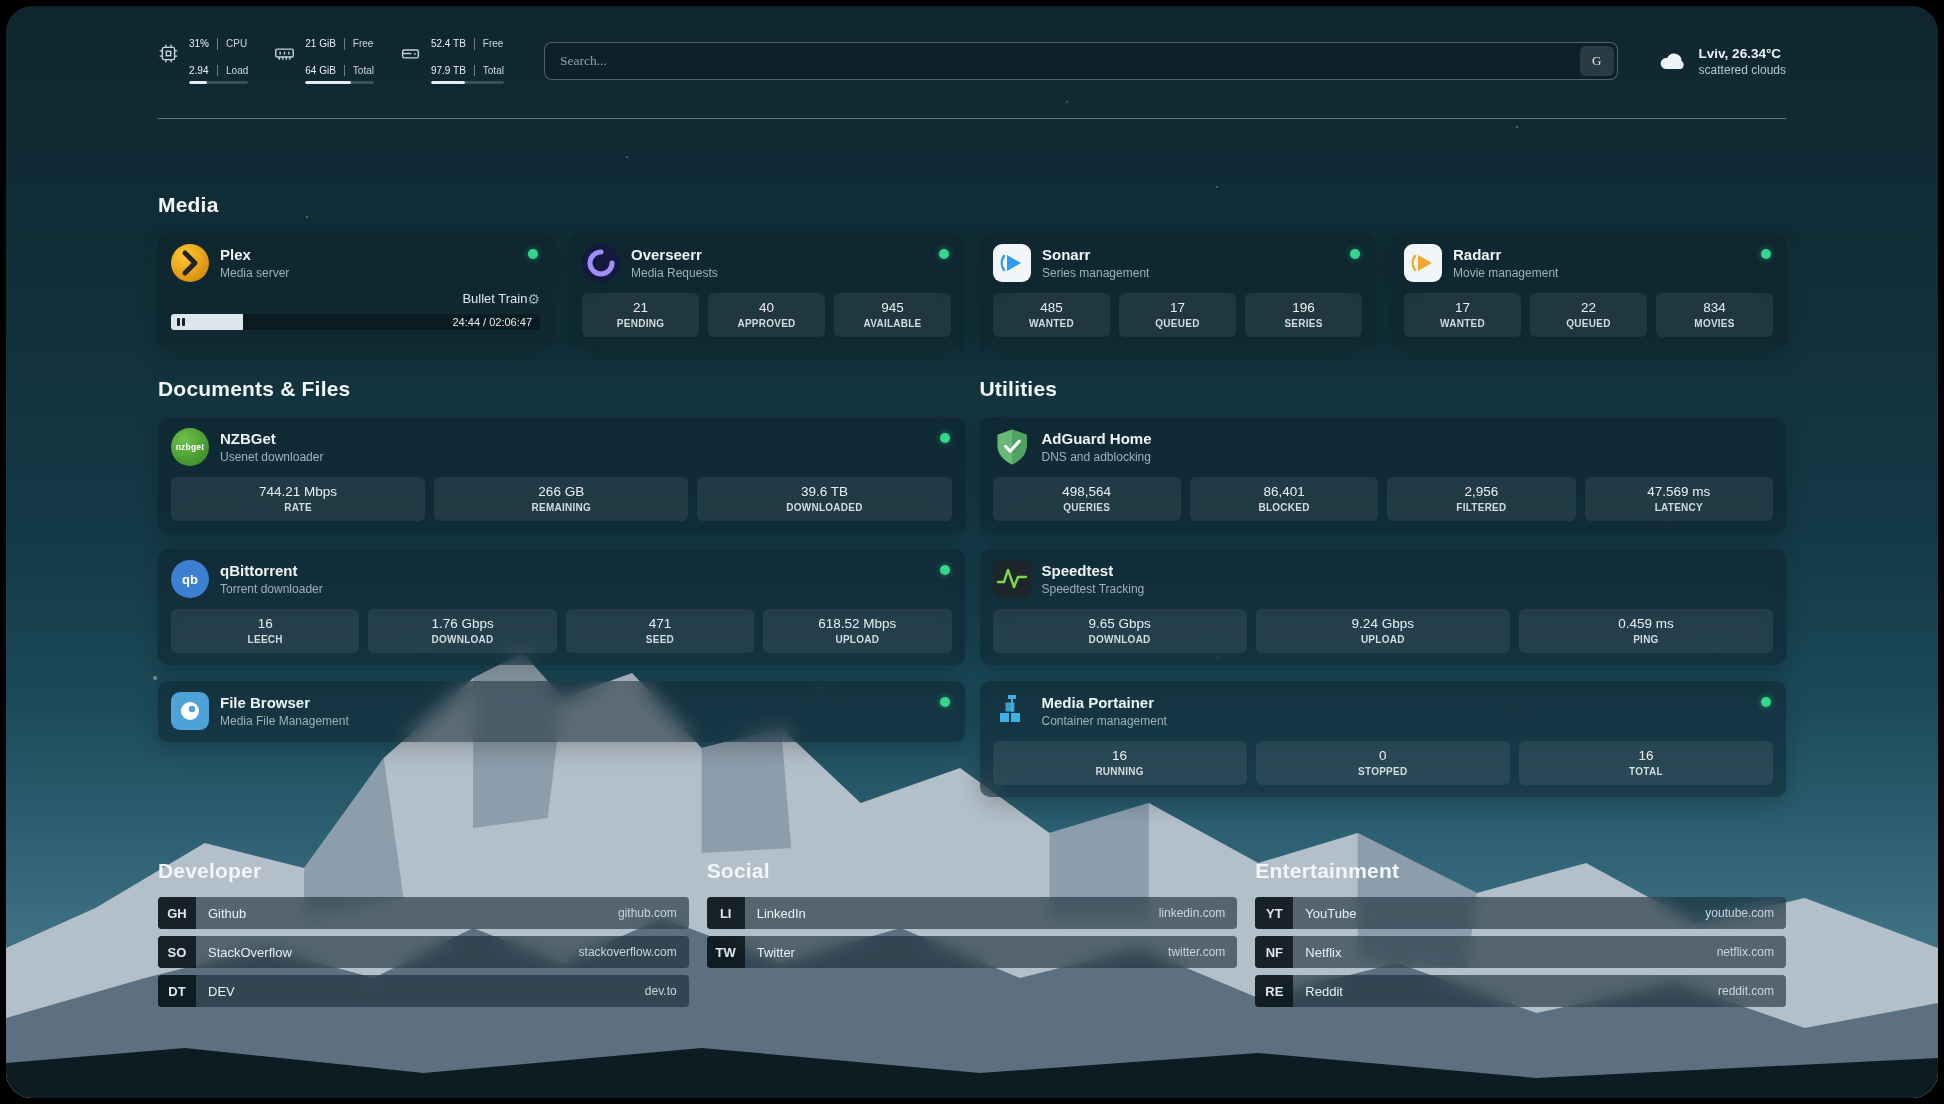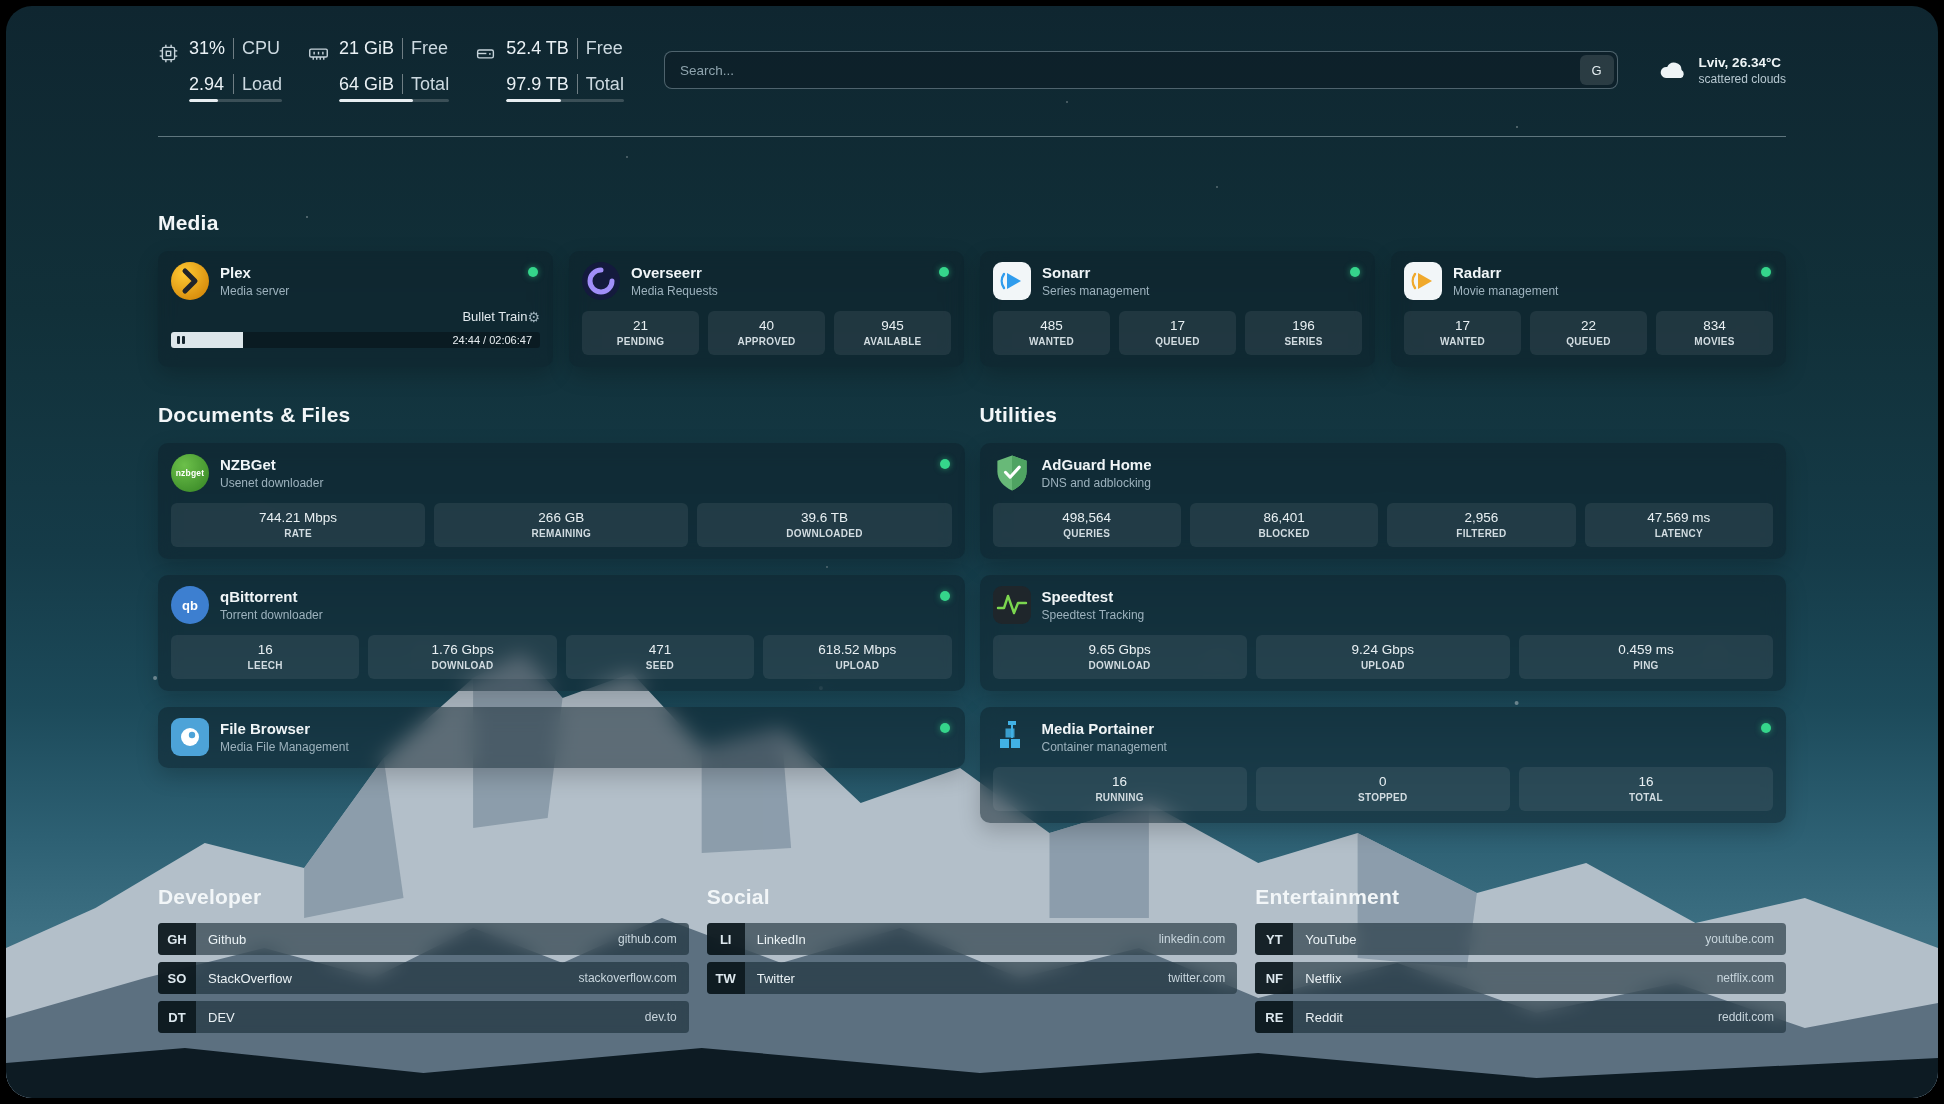--- a/index.html
+++ b/index.html
@@ -18,28 +18,28 @@
       250px 500px 0 rgba(255,255,255,.35), 1660px 520px 0 rgba(255,255,255,.4),
       1060px 95px 0 rgba(255,255,255,.3), 480px 645px 0 rgba(255,255,255,.45),
       820px 560px 0 rgba(255,255,255,.3), 1380px 470px 0 rgba(255,255,255,.35);
   }
   .content { position:relative; z-index:2; height:100%; padding:0 152px; }
 
   
   .topbar { display:flex; align-items:center; gap:26px; padding-top:32px; }
   .res-widget { display:flex; align-items:flex-start; gap:10px; color:#dfe9ee; }
   .res-icon { margin-top:5px; opacity:.92; flex:0 0 auto; }
-  .res-grid { display:grid; grid-template-columns:auto auto; row-gap:15px; font-size:18px; line-height:1.15; }
+  .res-grid { display:grid; grid-template-columns:auto auto; row-gap:15px; font-size:10px; line-height:1.15; }
   .res-val { padding-right:8px; color:#eaf1f5; white-space:nowrap; }
   .res-lab { border-left:1px solid rgba(255,255,255,.4); padding-left:8px; color:#ccd9e0; white-space:nowrap; }
   .res-bar { margin-top:5px; height:3px; border-radius:2px; background:rgba(255,255,255,.18); overflow:hidden; }
   .res-bar-fill { height:100%; background:#e7edf1; border-radius:2px; }
 
   .searchbar { flex:1; display:flex; align-items:center; height:38px; margin:0 14px;
-    background:rgba(12,28,36,.55); border:1px solid rgba(170,192,202,.42); border-radius:8px; padding:3px; }
+    background:rgba(12,28,36,.55); border:1px solid rgba(170,192,202,.42); border-radius:8px; padding:3px;font-family:Liberation Serif, serif; }
   .search-input { flex:1; background:transparent; border:none; outline:none; color:#e8f0f4;
     font-size:13.5px; padding:0 12px; font-family:inherit; }
   .search-input::placeholder { color:#8fa4ae; }
   .search-provider { width:34px; height:30px; display:flex; align-items:center; justify-content:center;
     background:rgba(255,255,255,.12); border-radius:6px; color:#e3ecf0; font-size:13px; cursor:pointer; }
 
   .weather { display:flex; align-items:center; gap:11px; color:#eef4f6; }
   .weather-loc { font-size:13.5px; font-weight:700; }
   .weather-cond { font-size:12px; color:#b7c8d1; margin-top:2px; }
 
@@ -68,21 +68,21 @@
   .now-playing { display:flex; align-items:center; justify-content:flex-end; margin-top:9px;
     font-size:13px; color:#e2eaee; }
   .gear { color:#9cb0ba; font-size:14px; cursor:pointer; line-height:1; }
   .player { margin-top:8px; position:relative; height:16px; background:rgba(8,18,24,.55);
     border-radius:3px; overflow:hidden; display:flex; align-items:center; }
   .player-fill { position:absolute; left:0; top:0; bottom:0; background:#dde6ea; }
   .pause { position:relative; z-index:1; margin-left:6px; display:flex; gap:2px; cursor:pointer; }
   .pause i { width:3px; height:8px; background:#14242d; border-radius:1px; display:block; }
   .player-time { position:relative; z-index:1; margin-left:auto; margin-right:8px; font-size:11px; color:#e8eef1; }
 
-  .two-col { margin-top:36px; display:grid; grid-template-columns:1fr 1fr; gap:15px; align-items:start; }
+  .two-col { margin-top:28px; display:grid; grid-template-columns:1fr 1fr; gap:15px; align-items:start; }
   .col-stack { margin-top:16px; display:flex; flex-direction:column; gap:16px; }
 
   
   .bookmarks { margin-top:62px; display:grid; grid-template-columns:repeat(3,1fr); gap:18px; padding-bottom:34px; }
   .bm-list { margin-top:14px; display:flex; flex-direction:column; gap:7px; }
   .bm-item { display:flex; align-items:center; height:32px; background:rgba(22,41,51,.6);
     border-radius:4px; overflow:hidden; backdrop-filter:blur(8px); cursor:pointer; }
   .bm-abbr { width:38px; align-self:stretch; display:flex; align-items:center; justify-content:center;
     background:rgba(7,17,23,.8); color:#dde8ee; font-size:13px; font-weight:600; }
   .bm-name { margin-left:12px; font-size:13px; color:#eaf1f4; }

